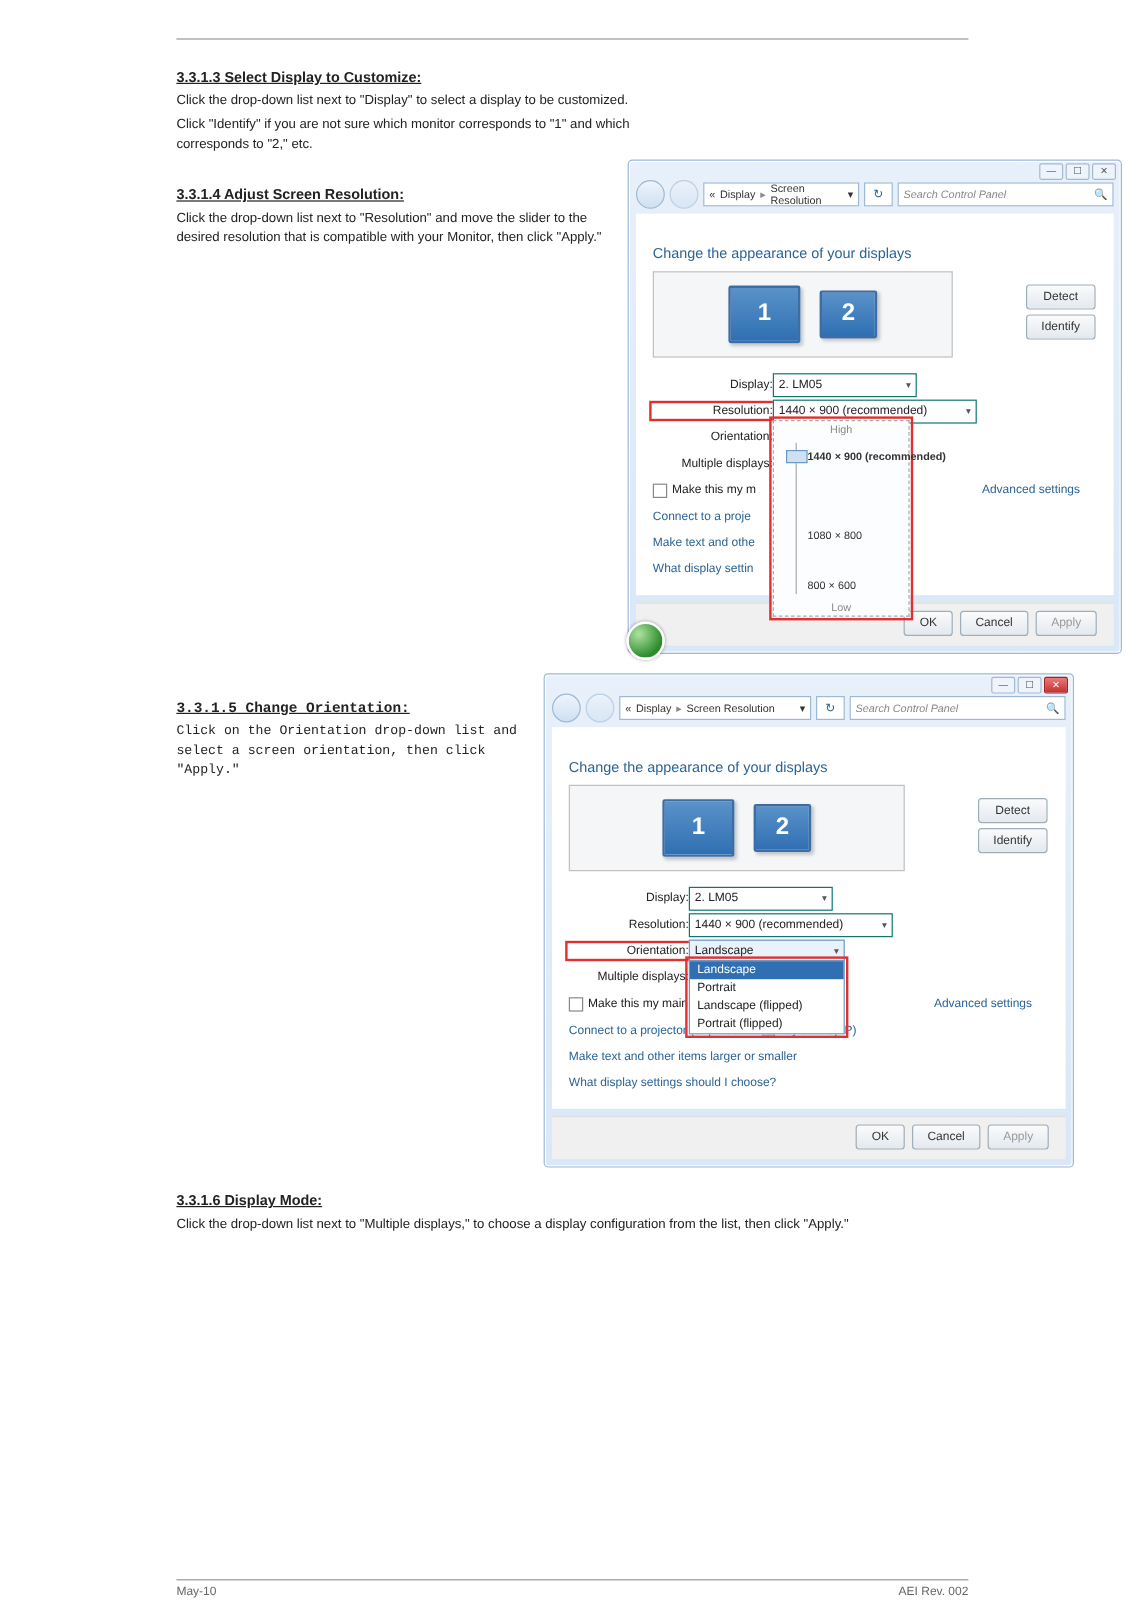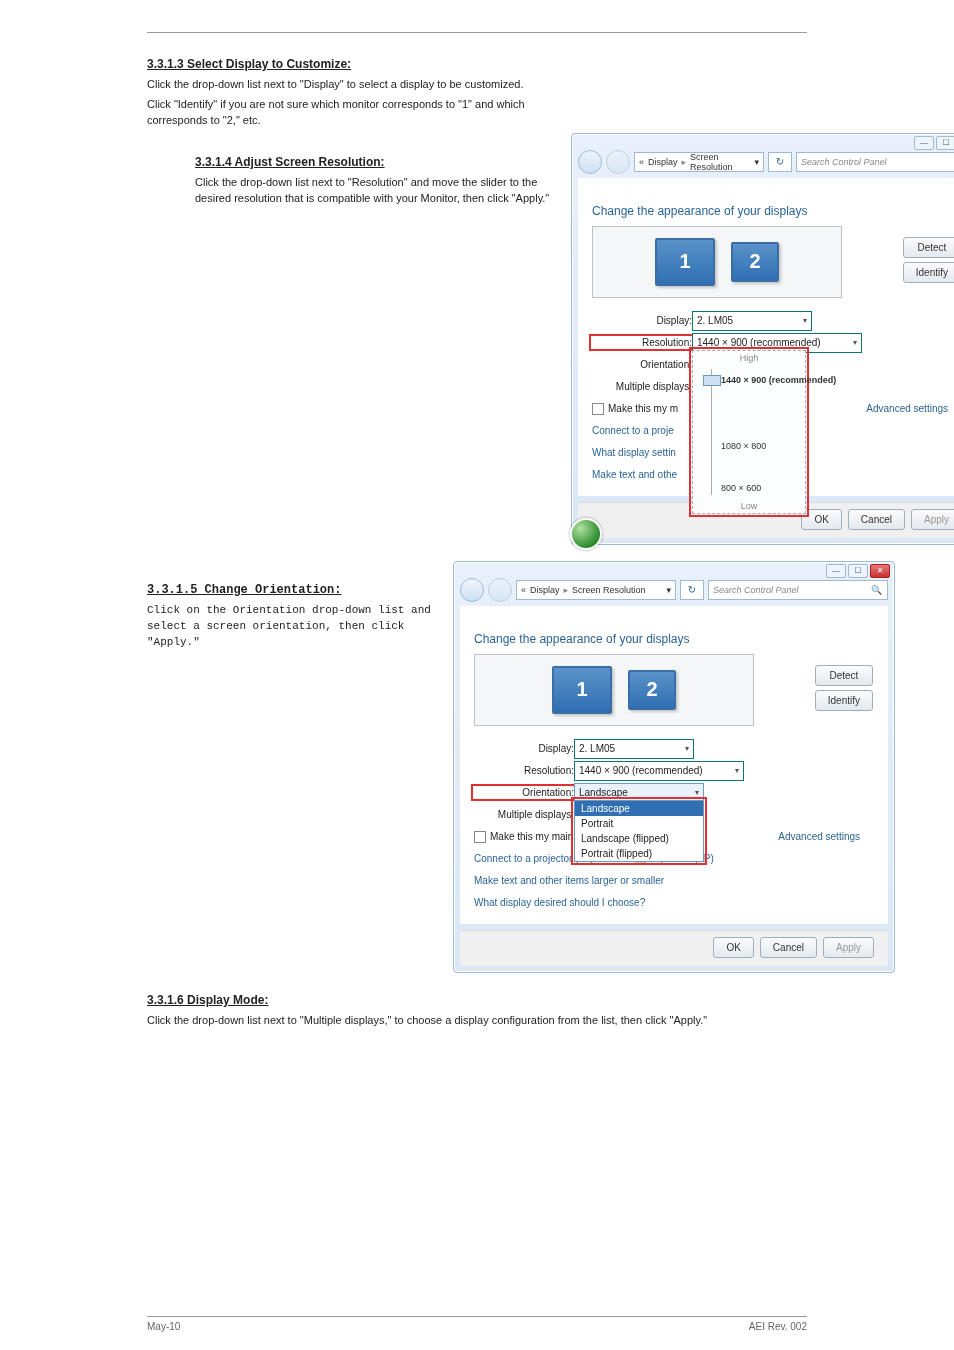--- a/index.html
+++ b/index.html
@@ -79,21 +79,21 @@
   <div class="running">
     <span></span>
     <span></span>
   </div>
 
   <h3 class="section">3.3.1.3 Select Display to Customize:</h3>
   <p class="body">Click the drop-down list next to "Display" to select a display to be customized.</p>
   <p class="body">Click "Identify" if you are not sure which monitor corresponds to "1" and which corresponds to "2," etc.</p>
 
   <div class="row">
-    <div class="column-left" style="width:360px;margin-left:48px;">
+    <div class="column-left" style="width:360px;">
       <h3 class="section">3.3.1.4 Adjust Screen Resolution:</h3>
       <p class="body narrow">Click the drop-down list next to "Resolution" and move the slider to the desired resolution that is compatible with your Monitor, then click "Apply."</p>
     </div>
     <div class="column-right">
       <div class="win-window" style="width:410px;">
         <div class="win-ctrls">
           <div class="win-ctrl">—</div>
           <div class="win-ctrl">☐</div>
           <div class="win-ctrl">✕</div>
         </div>
@@ -149,24 +149,24 @@
             </div>
             <div class="form-row">
               <span class="checkbox"></span>
               <span>Make this my m</span>
               <span class="adv-link">Advanced settings</span>
             </div>
             <div class="form-row">
                 <span class="link-blue">Connect to a proje</span>
               </div>
             <div class="form-row">
+                <span class="link-blue">Make text and othe</span>
+              </div>
+            <div class="form-row">
                 <span class="link-blue">What display settin</span>
-              </div>
-            <div class="form-row">
-                <span class="link-blue">Make text and othe</span>
               </div>
 
             <div class="slider-popup red-box" style="top:40px; left:100px; height:150px;">
               <span class="label-top">High</span>
               <div class="track"></div>
               <div class="thumb" style="top:24px;"></div>
               <span class="tick-label bold" style="top:24px;">1440 × 900 (recommended)</span>
               <span class="tick-label" style="top:90px;">1080 × 800</span>
               <span class="tick-label" style="top:132px;">800 × 600</span>
               <span class="label-bot">Low</span>
@@ -265,21 +265,21 @@
               <span>Make this my main display</span>
               <span class="adv-link">Advanced settings</span>
             </div>
             <div class="form-row">
                 <span class="link-blue">Connect to a projector (or press the 🪟 key and tap P)</span>
               </div>
             <div class="form-row">
                 <span class="link-blue">Make text and other items larger or smaller</span>
               </div>
             <div class="form-row">
-                <span class="link-blue">What display desired should I choose?</span>
+                <span class="link-blue">What display settings should I choose?</span>
               </div>
           </div>
         </div>
         <div class="action-row">
           <span class="win-button">OK</span>
           <span class="win-button">Cancel</span>
           <span class="win-button disabled">Apply</span>
         </div>
       </div>
     </div>

